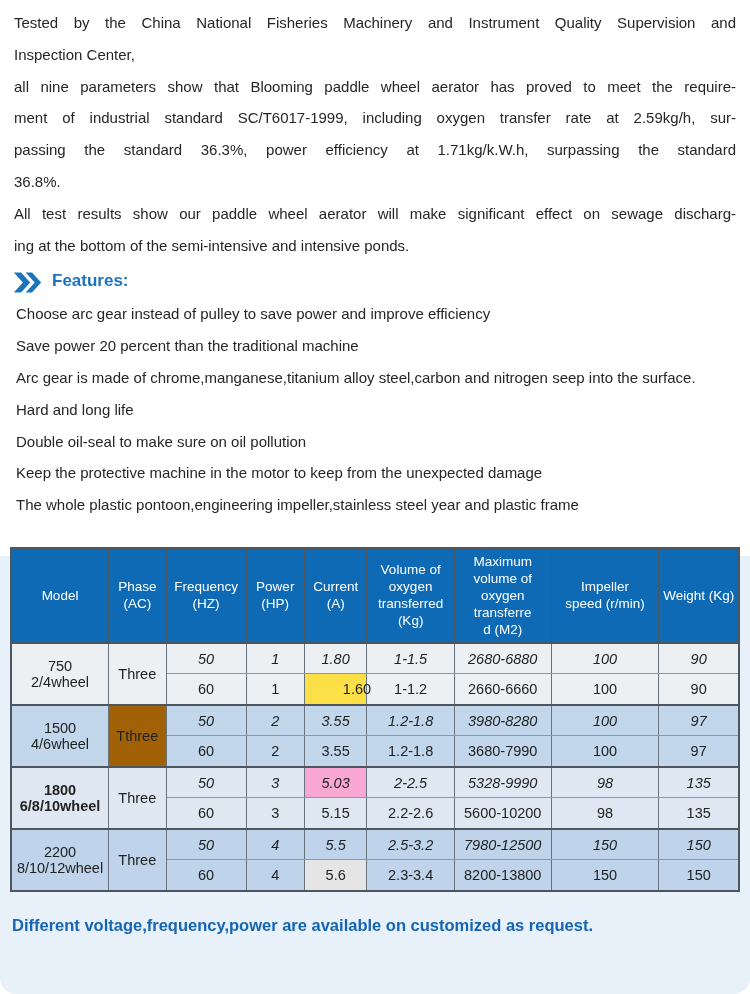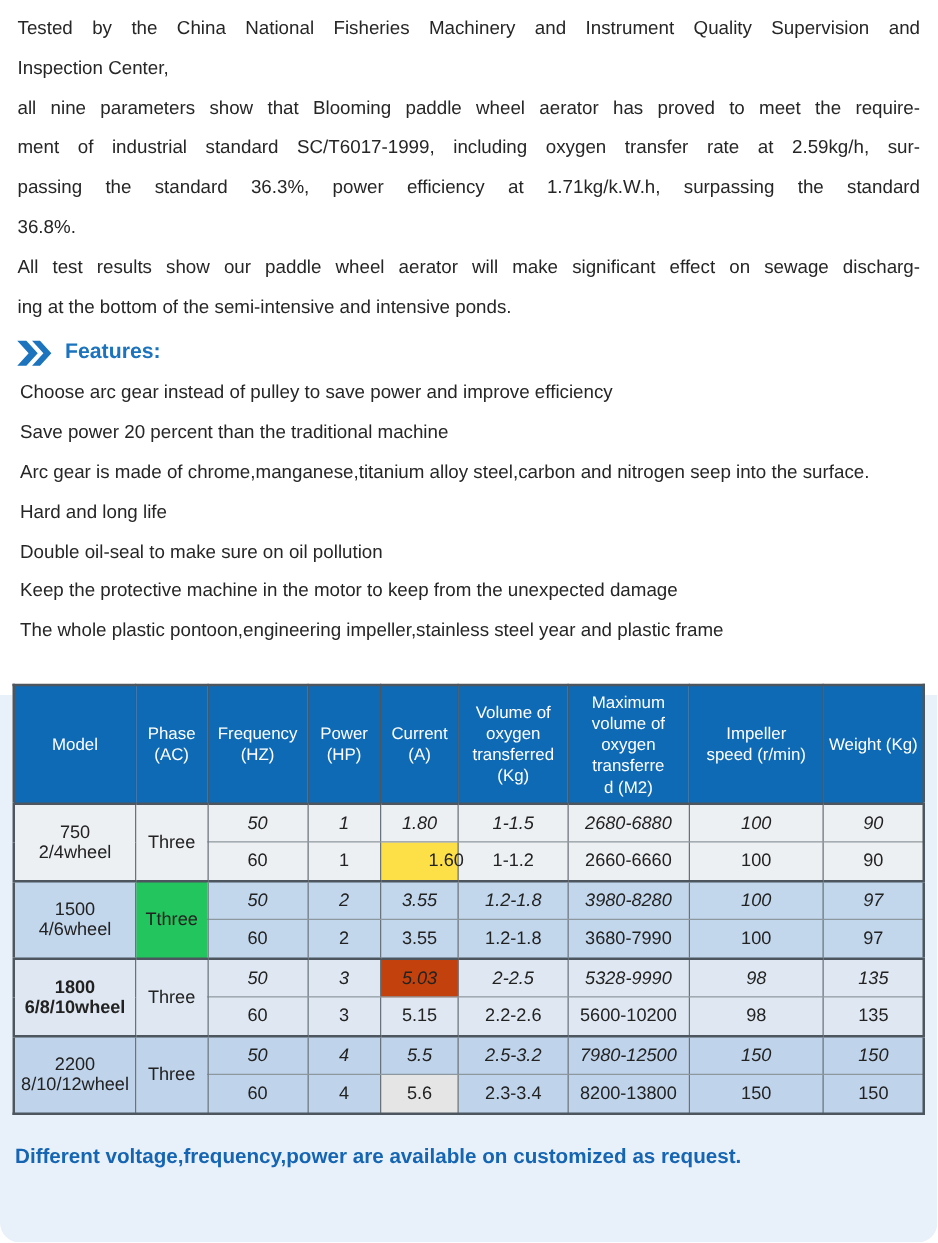--- a/index.html
+++ b/index.html
@@ -182,21 +182,21 @@
             <td style="background: rgb(237, 240, 243);">1</td>
             <td style="background: #fde047; padding-left: 38px;">1.60</td>
             <td style="background: rgb(237, 240, 243);">1-1.2</td>
             <td style="background: rgb(237, 240, 243);">2660-6660</td>
             <td style="background: rgb(237, 240, 243);">100</td>
             <td style="background: rgb(237, 240, 243);">90</td>
           </tr>
           <tr class="group-start">
             <td rowspan="2" style="background: rgb(194, 214, 236);">1500
 4/6wheel</td>
-            <td rowspan="2" style="background: #22c55e;">Tthree</td>
+            <td rowspan="2" style="background: #a16207;">Tthree</td>
             <td class="r1" style="background: rgb(194, 214, 236);">50</td>
             <td class="r1" style="background: rgb(194, 214, 236);">2</td>
             <td class="r1" style="background: rgb(194, 214, 236);">3.55</td>
             <td class="r1" style="background: rgb(194, 214, 236);">1.2-1.8</td>
             <td class="r1" style="background: rgb(194, 214, 236);">3980-8280</td>
             <td class="r1" style="background: rgb(194, 214, 236);">100</td>
             <td class="r1" style="background: rgb(194, 214, 236);">97</td>
           </tr>
           <tr>
             <td style="background: rgb(194, 214, 236);">60</td>
@@ -206,21 +206,21 @@
             <td style="background: rgb(194, 214, 236);">3680-7990</td>
             <td style="background: rgb(194, 214, 236);">100</td>
             <td style="background: rgb(194, 214, 236);">97</td>
           </tr>
           <tr class="group-start">
             <td rowspan="2" style="background: rgb(223, 232, 242); font-weight: bold;">1800
 6/8/10wheel</td>
             <td rowspan="2" style="background: rgb(223, 232, 242);">Three</td>
             <td class="r1" style="background: rgb(223, 232, 242);">50</td>
             <td class="r1" style="background: rgb(223, 232, 242);">3</td>
-            <td class="r1" style="background: #c2410c;">5.03</td>
+            <td class="r1" style="background: #f9a8d4;">5.03</td>
             <td class="r1" style="background: rgb(223, 232, 242);">2-2.5</td>
             <td class="r1" style="background: rgb(223, 232, 242);">5328-9990</td>
             <td class="r1" style="background: rgb(223, 232, 242);">98</td>
             <td class="r1" style="background: rgb(223, 232, 242);">135</td>
           </tr>
           <tr>
             <td style="background: rgb(223, 232, 242);">60</td>
             <td style="background: rgb(223, 232, 242);">3</td>
             <td style="background: rgb(223, 232, 242);">5.15</td>
             <td style="background: rgb(223, 232, 242);">2.2-2.6</td>

